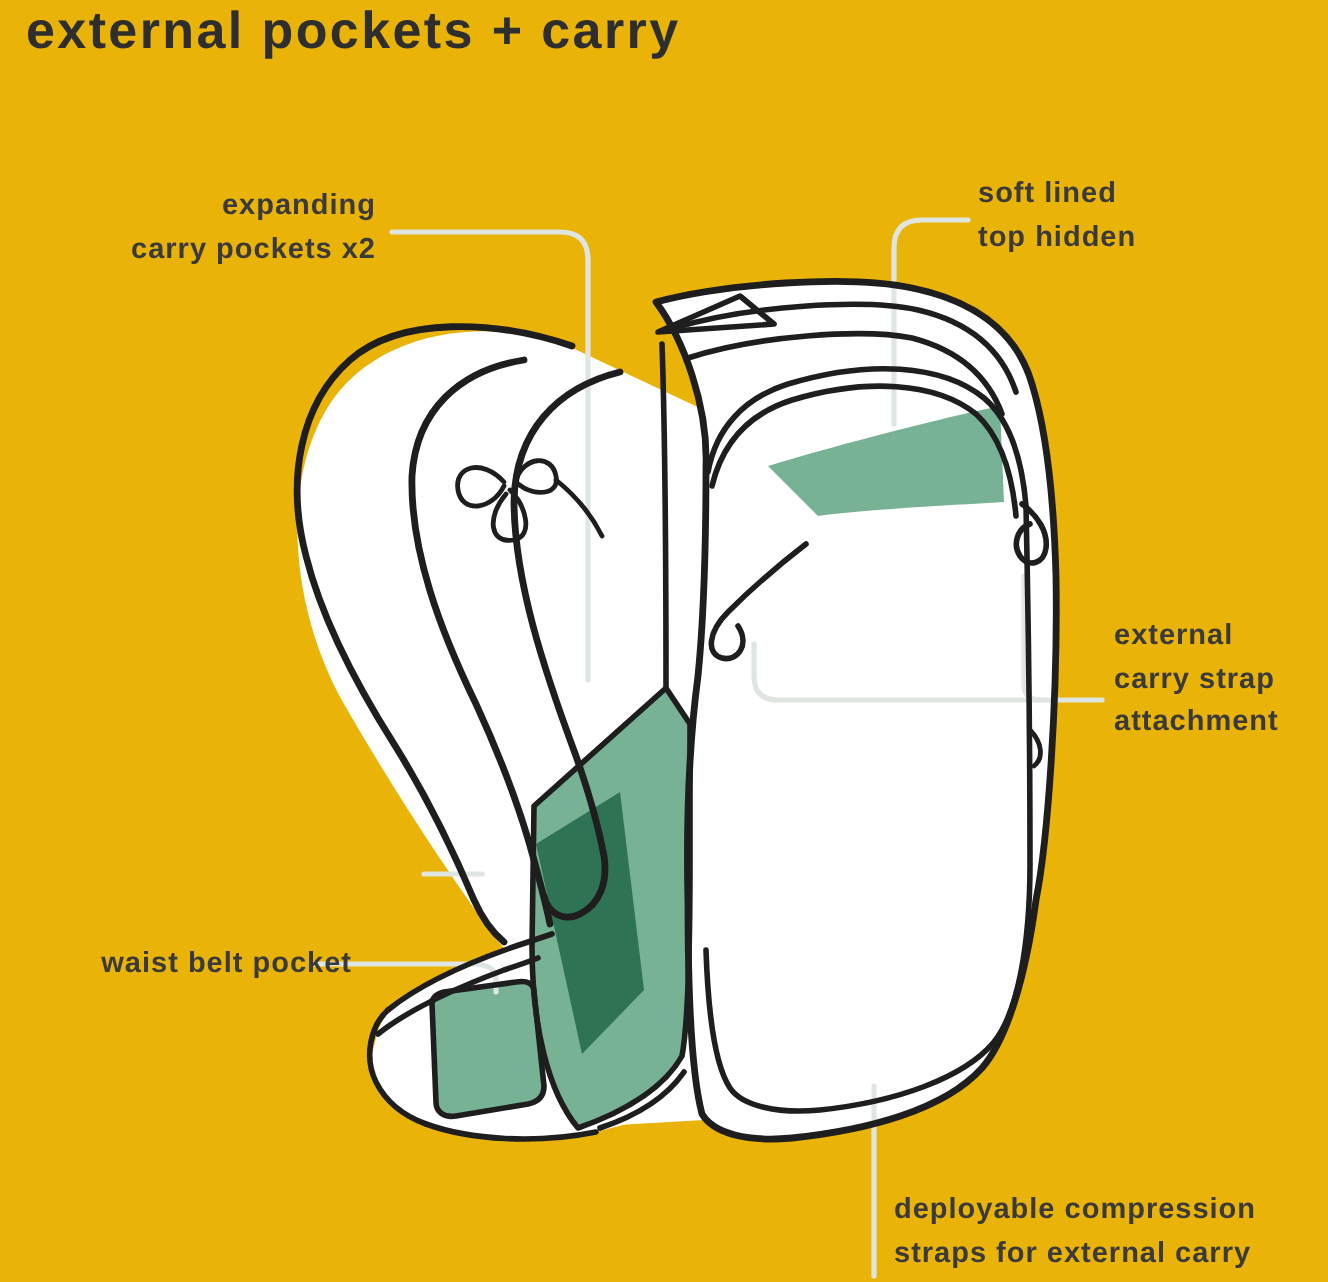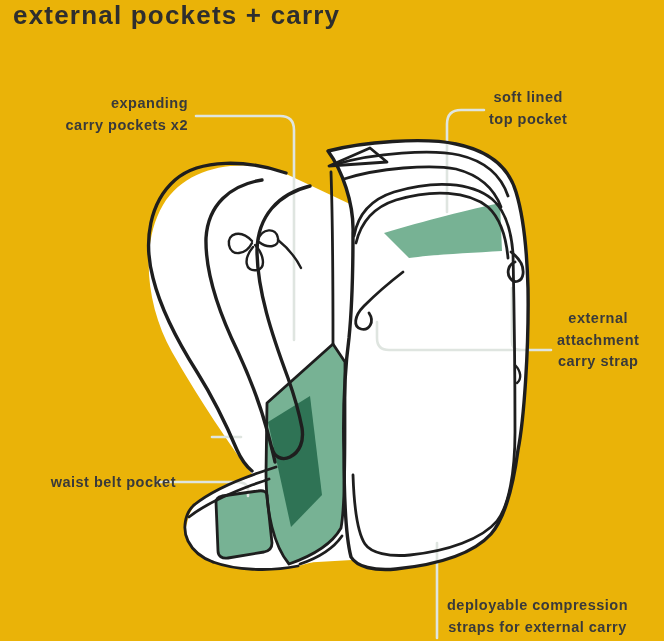--- a/index.html
+++ b/index.html
@@ -9,21 +9,21 @@
     padding-left:24px;
   }
   #art{position:absolute;left:0;top:0;width:664px;height:641px;}
   .title{
     position:absolute;left:13px;top:0px;
     font-size:26px;font-weight:700;letter-spacing:1.2px;color:#2e2e2e;
     white-space:nowrap;
   }
   .label{
     position:absolute;font-size:14.5px;font-weight:700;letter-spacing:0.5px;
-    color:#3a3a3a;line-height:21.5px;white-space:nowrap;text-align:center;
+    color:#3a3a3a;line-height:21.5px;white-space:nowrap;
   }
   .label span{display:block;}
   .ra{text-align:right;}
   .fills path{stroke:none;}
   .strokes path{fill:none;stroke-linecap:round;stroke-linejoin:round;}
   .callouts path{fill:none;stroke-width:2.6px;stroke-linecap:round;}
   .w-34{stroke-width:3.4px;}
   .w-28{stroke-width:2.8px;}
   .w-24{stroke-width:2.4px;}
 </style>
@@ -92,27 +92,27 @@
 
   <div class="title">external pockets + carry</div>
 
   <div class="label ra" style="right:500px;top:93px;">
     <span>expanding</span>
     <span>carry pockets x2</span>
   </div>
 
   <div class="label" style="left:489px;top:87px;">
     <span>soft lined</span>
-    <span>top pocket</span>
+    <span>top hidden</span>
   </div>
 
   <div class="label" style="left:557px;top:308px;">
     <span>external</span>
+    <span>carry strap</span>
     <span>attachment</span>
-    <span>carry strap</span>
   </div>
 
 
   <div class="label" style="left:447px;top:595px;">
     <span>deployable compression</span>
     <span>straps for external carry</span>
   </div>
 
   <div class="label ra" style="right:512px;top:472px;">
     <span>waist belt pocket</span>

